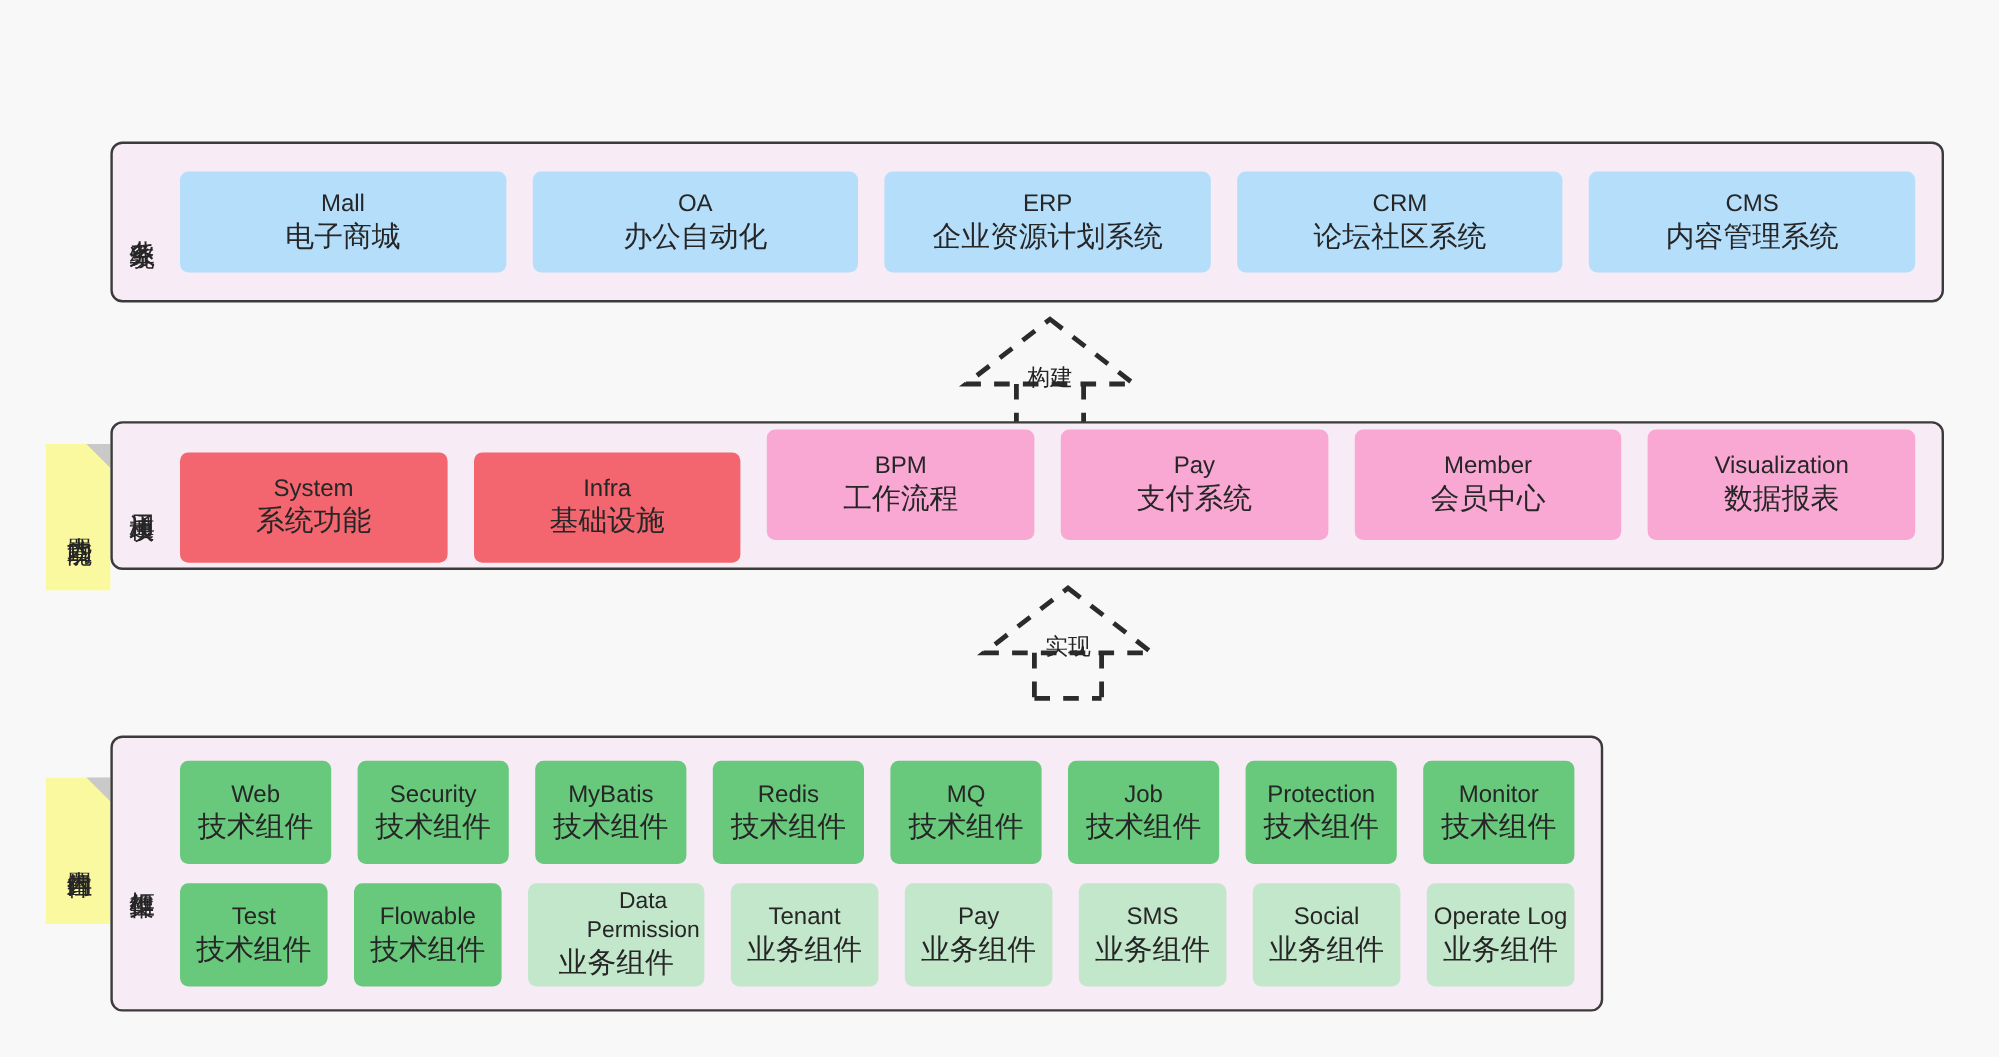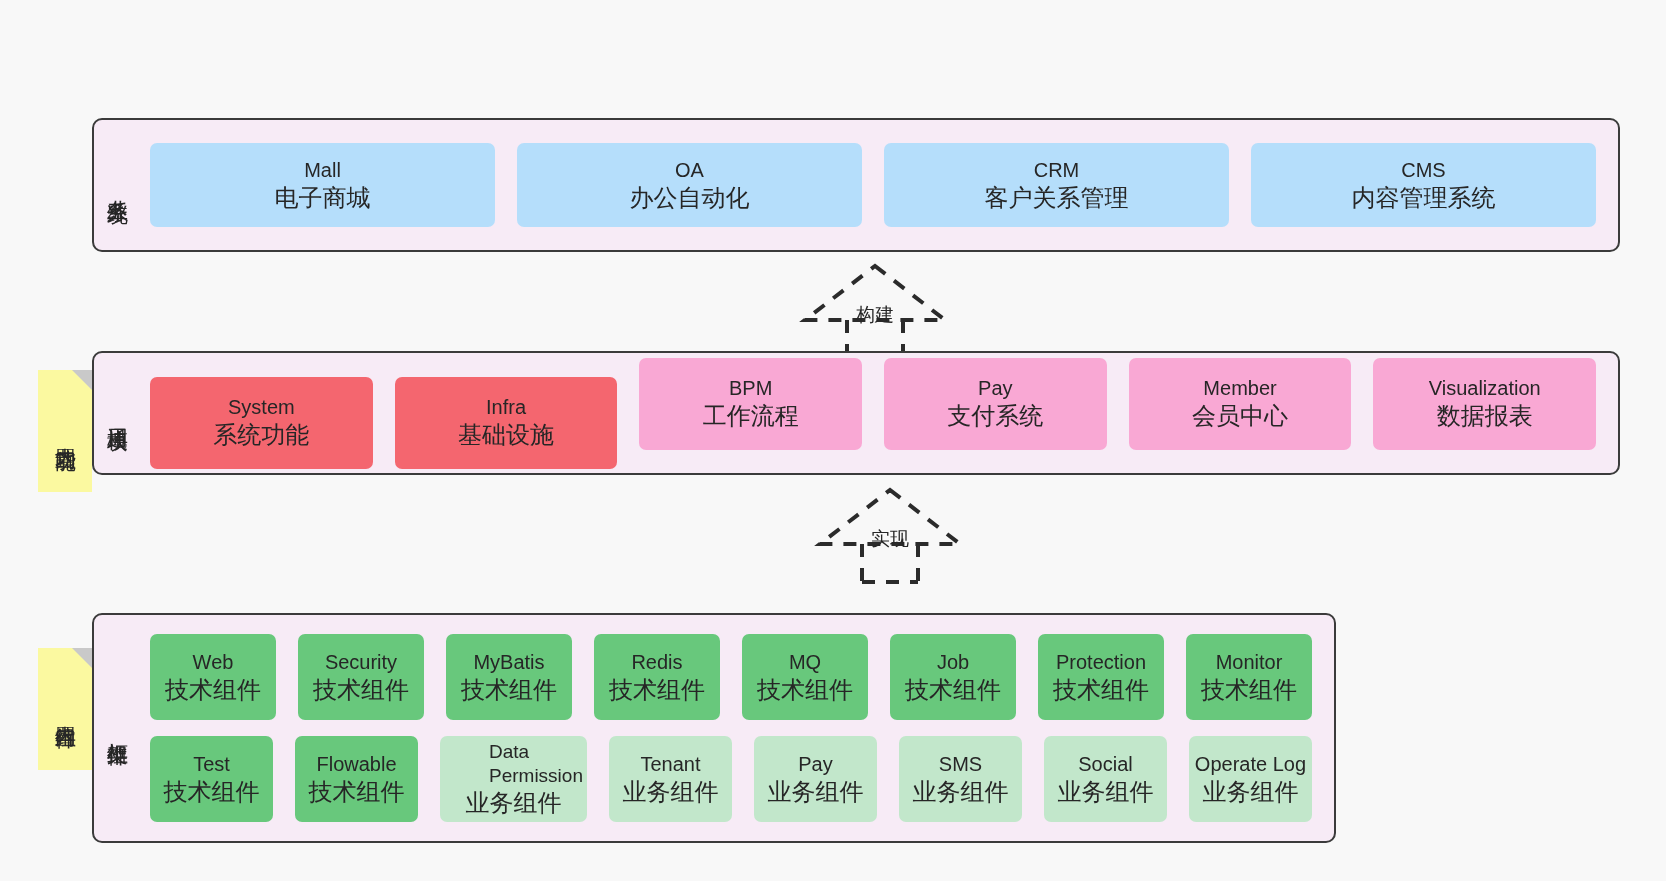--- a/index.html
+++ b/index.html
@@ -55,21 +55,21 @@
   }
 
   
   .cell {
     flex: 1 1 0;
     border-radius: 7px;
     display: flex;
     flex-direction: column;
     align-items: center;
     justify-content: center;
-    text-align: left;
+    text-align: center;
     color: #262626;
     line-height: 1.25;
     padding: 6px 4px;
   }
   .cell .en { font-size: 20px; }
   .cell .cn { font-size: 24px; }
   .cell.three .en { font-size: 19px; margin-left: 45px; }
 
   .c-blue      { background: #b5defb; }
   .c-red       { background: #f4666f; margin-top: 19px; }
@@ -135,22 +135,26 @@
 
         <div class="cell c-blue h-top">
           <span class="en">Mall</span>
           <span class="cn">电子商城</span>
         </div>
         <div class="cell c-blue h-top">
           <span class="en">OA</span>
           <span class="cn">办公自动化</span>
         </div>
         <div class="cell c-blue h-top">
+          <span class="en">ERP</span>
+          <span class="cn">企业资源计划系统</span>
+        </div>
+        <div class="cell c-blue h-top">
           <span class="en">CRM</span>
-          <span class="cn">客户关系管理</span>
+          <span class="cn">论坛社区系统</span>
         </div>
         <div class="cell c-blue h-top">
           <span class="en">CMS</span>
           <span class="cn">内容管理系统</span>
         </div>
 
       </div>
     </div>
   </div>
 

